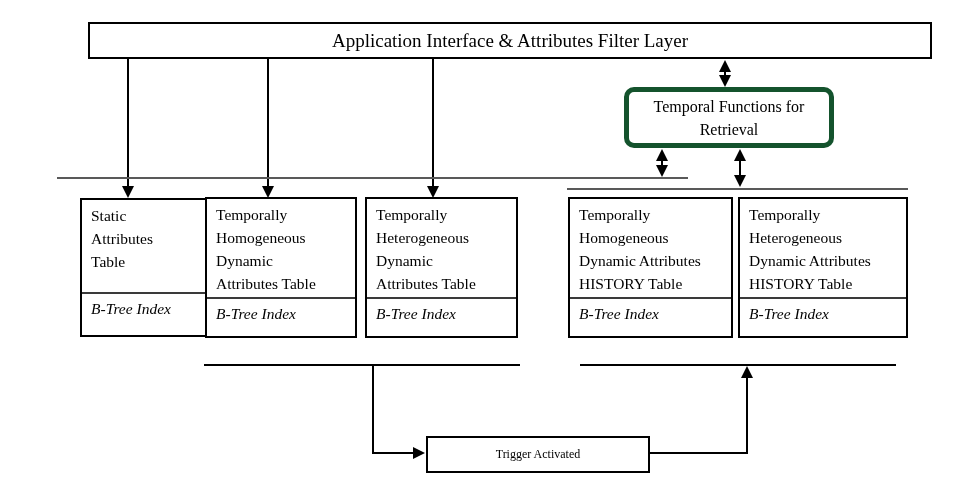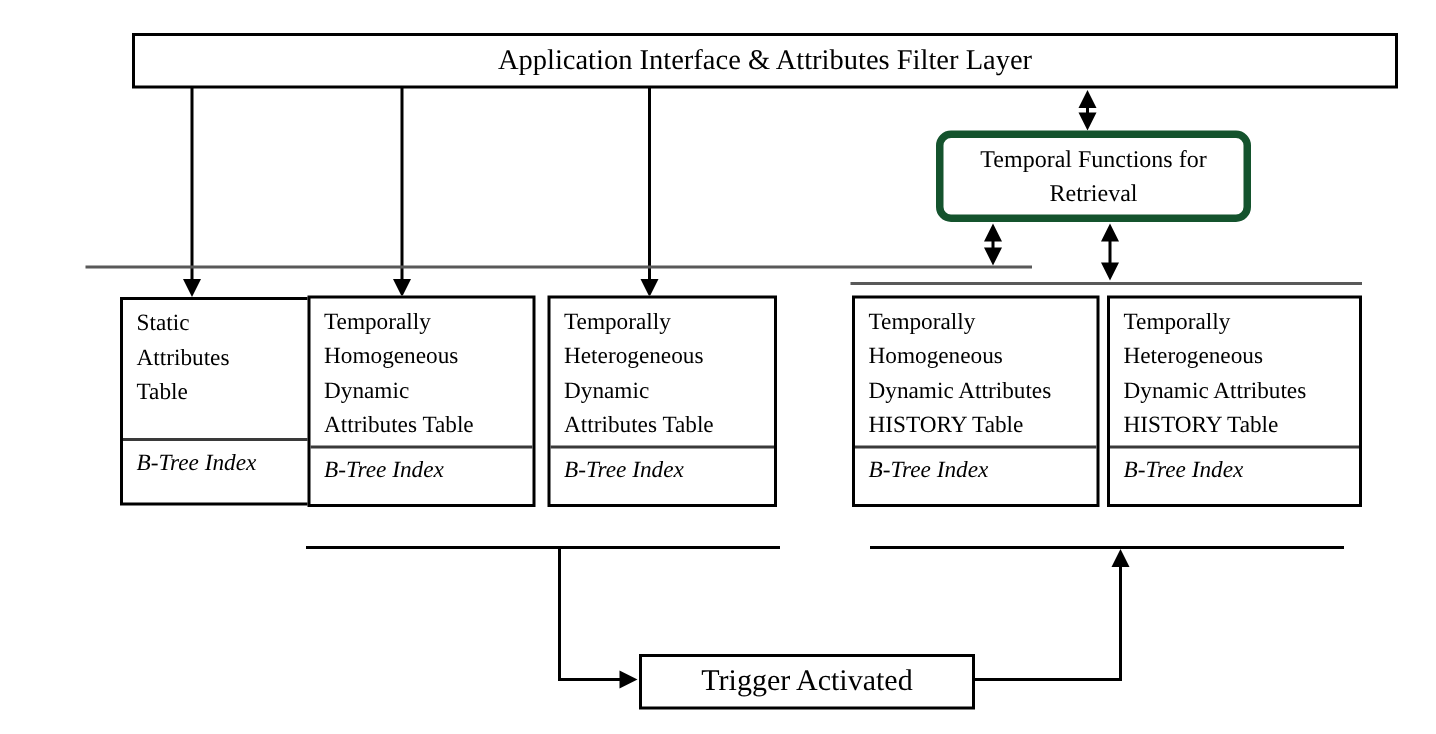--- a/index.html
+++ b/index.html
@@ -8,21 +8,21 @@
     font-family:"Liberation Serif","DejaVu Serif",serif;color:#000;
     overflow:hidden;
   }
   .box{position:absolute;box-sizing:border-box;border:2px solid #000;background:#fff;}
   .center-text{display:flex;align-items:center;justify-content:center;text-align:center;}
   #top-box{left:64px;top:22px;width:844px;height:37px;font-size:19px;margin-left:24px;}
   #temporal-box{
     left:624px;top:87px;width:210px;height:61px;border:5px solid #14532d;
     border-radius:10px;font-size:16px;line-height:23px;white-space:pre-line;
   }
-  #trigger-box{left:426px;top:436px;width:224px;height:37px;font-size:20px;}
+  #trigger-box{left:426px;top:436px;width:224px;height:37px;font-size:12px;}
 
   .table-box{position:absolute;box-sizing:border-box;border:2px solid #000;background:#fff;font-size:15.5px;}
   .tname{box-sizing:border-box;padding:4px 4px 0 9px;line-height:23px;white-space:pre-line;}
   .tdivider{height:2px;background:#3a3a3a;}
   .tindex{padding:3px 4px 0 9px;line-height:23px;font-style:italic;}
 
   .vline,.hline{position:absolute;background:#000;}
   .grayline{position:absolute;height:2px;background:#595959;}
   .blackline{position:absolute;height:2px;background:#000;}
   .arr{position:absolute;width:0;height:0;}

